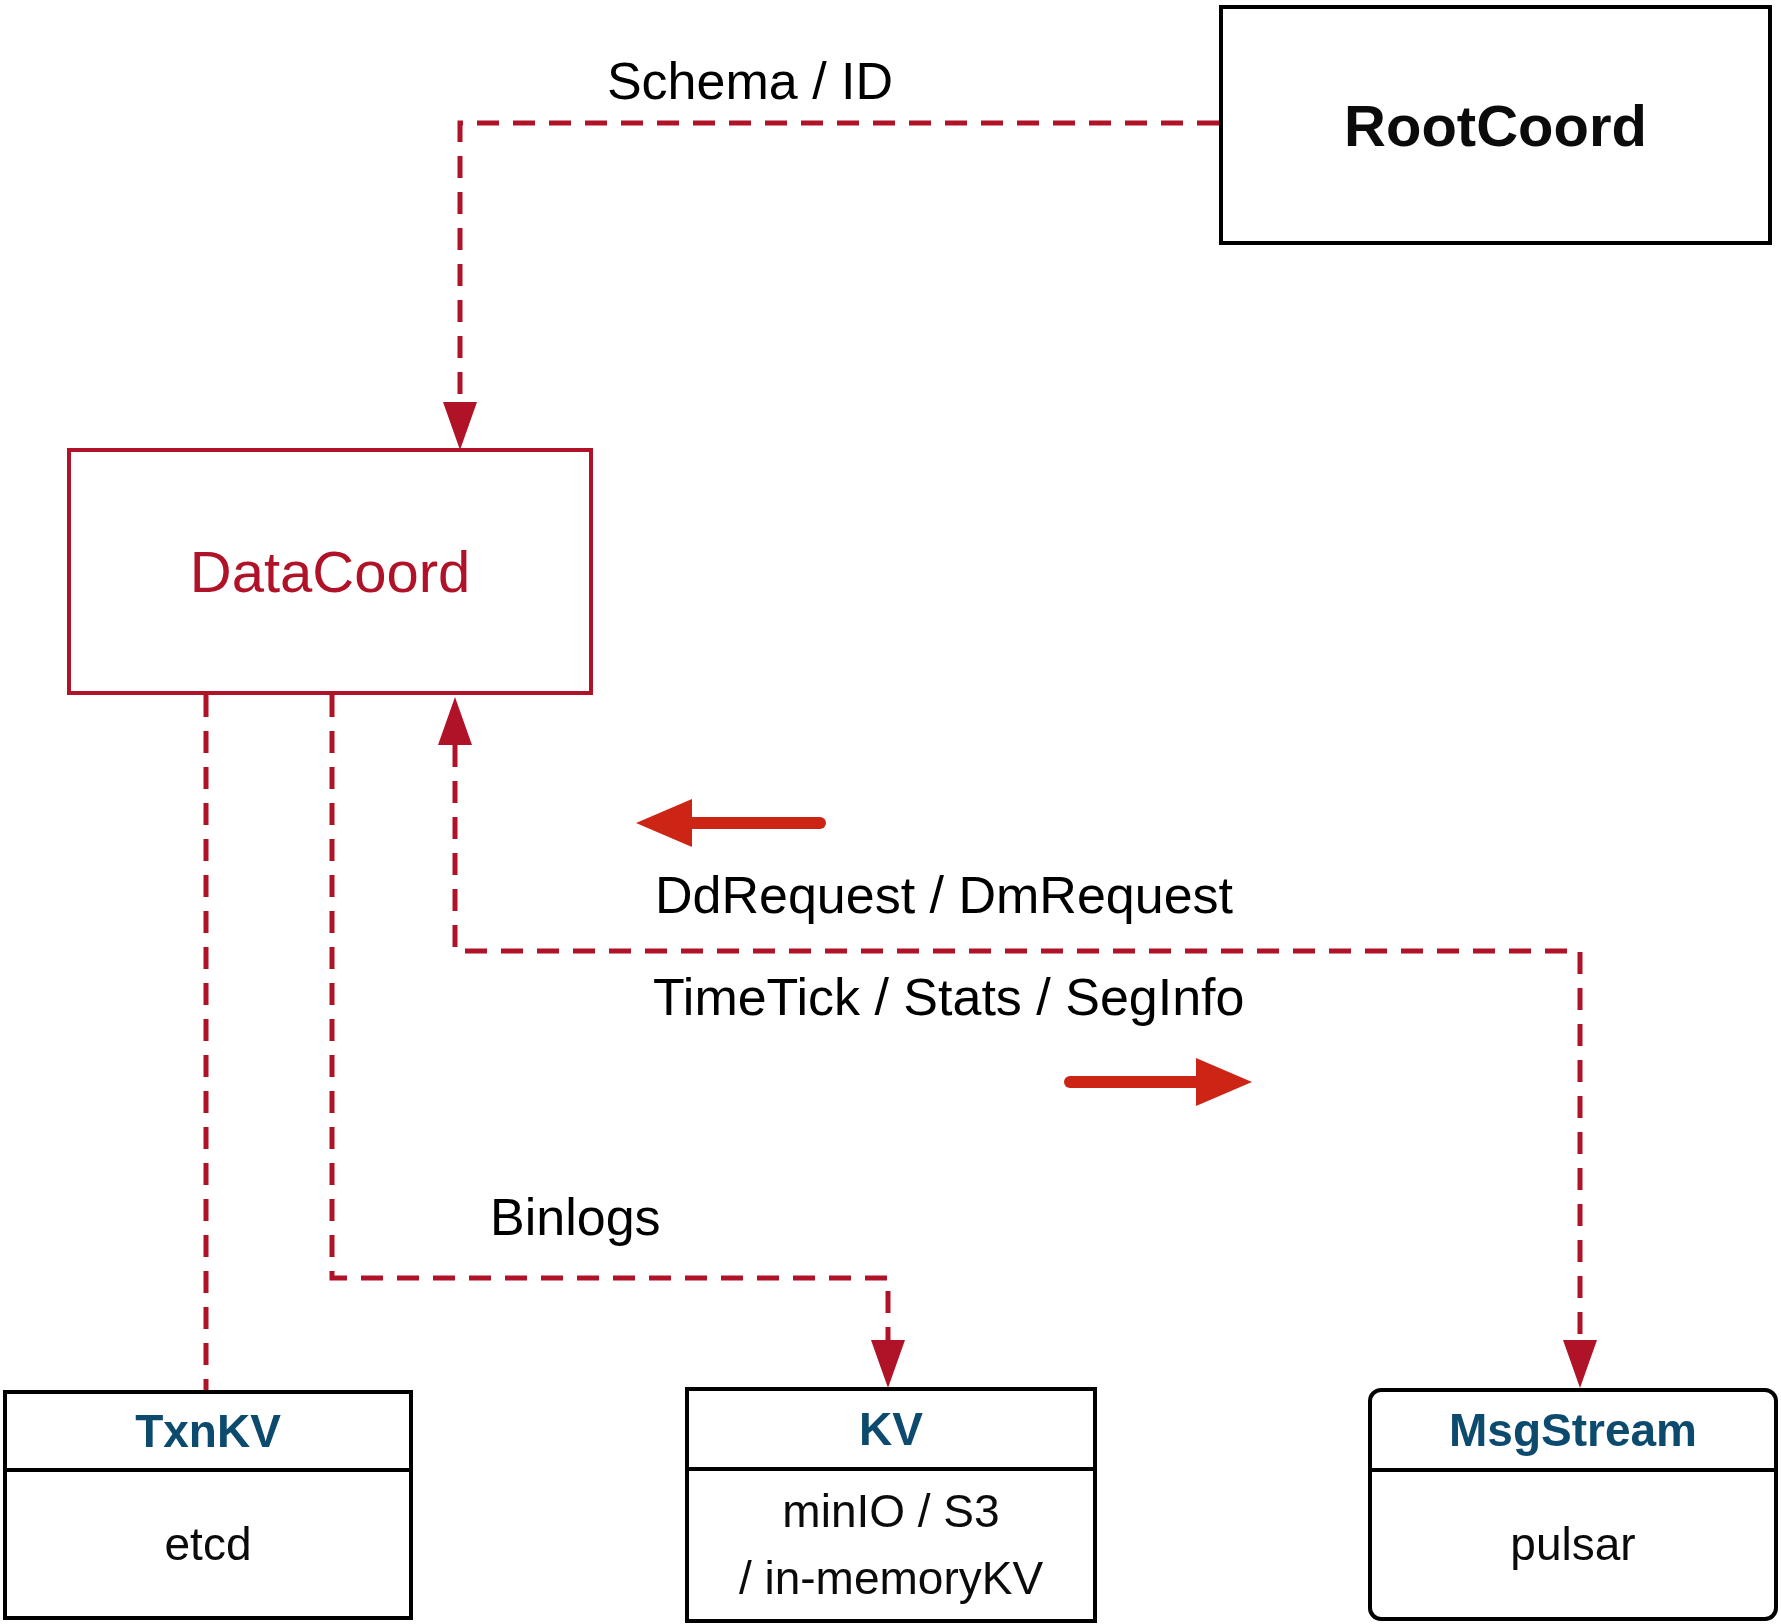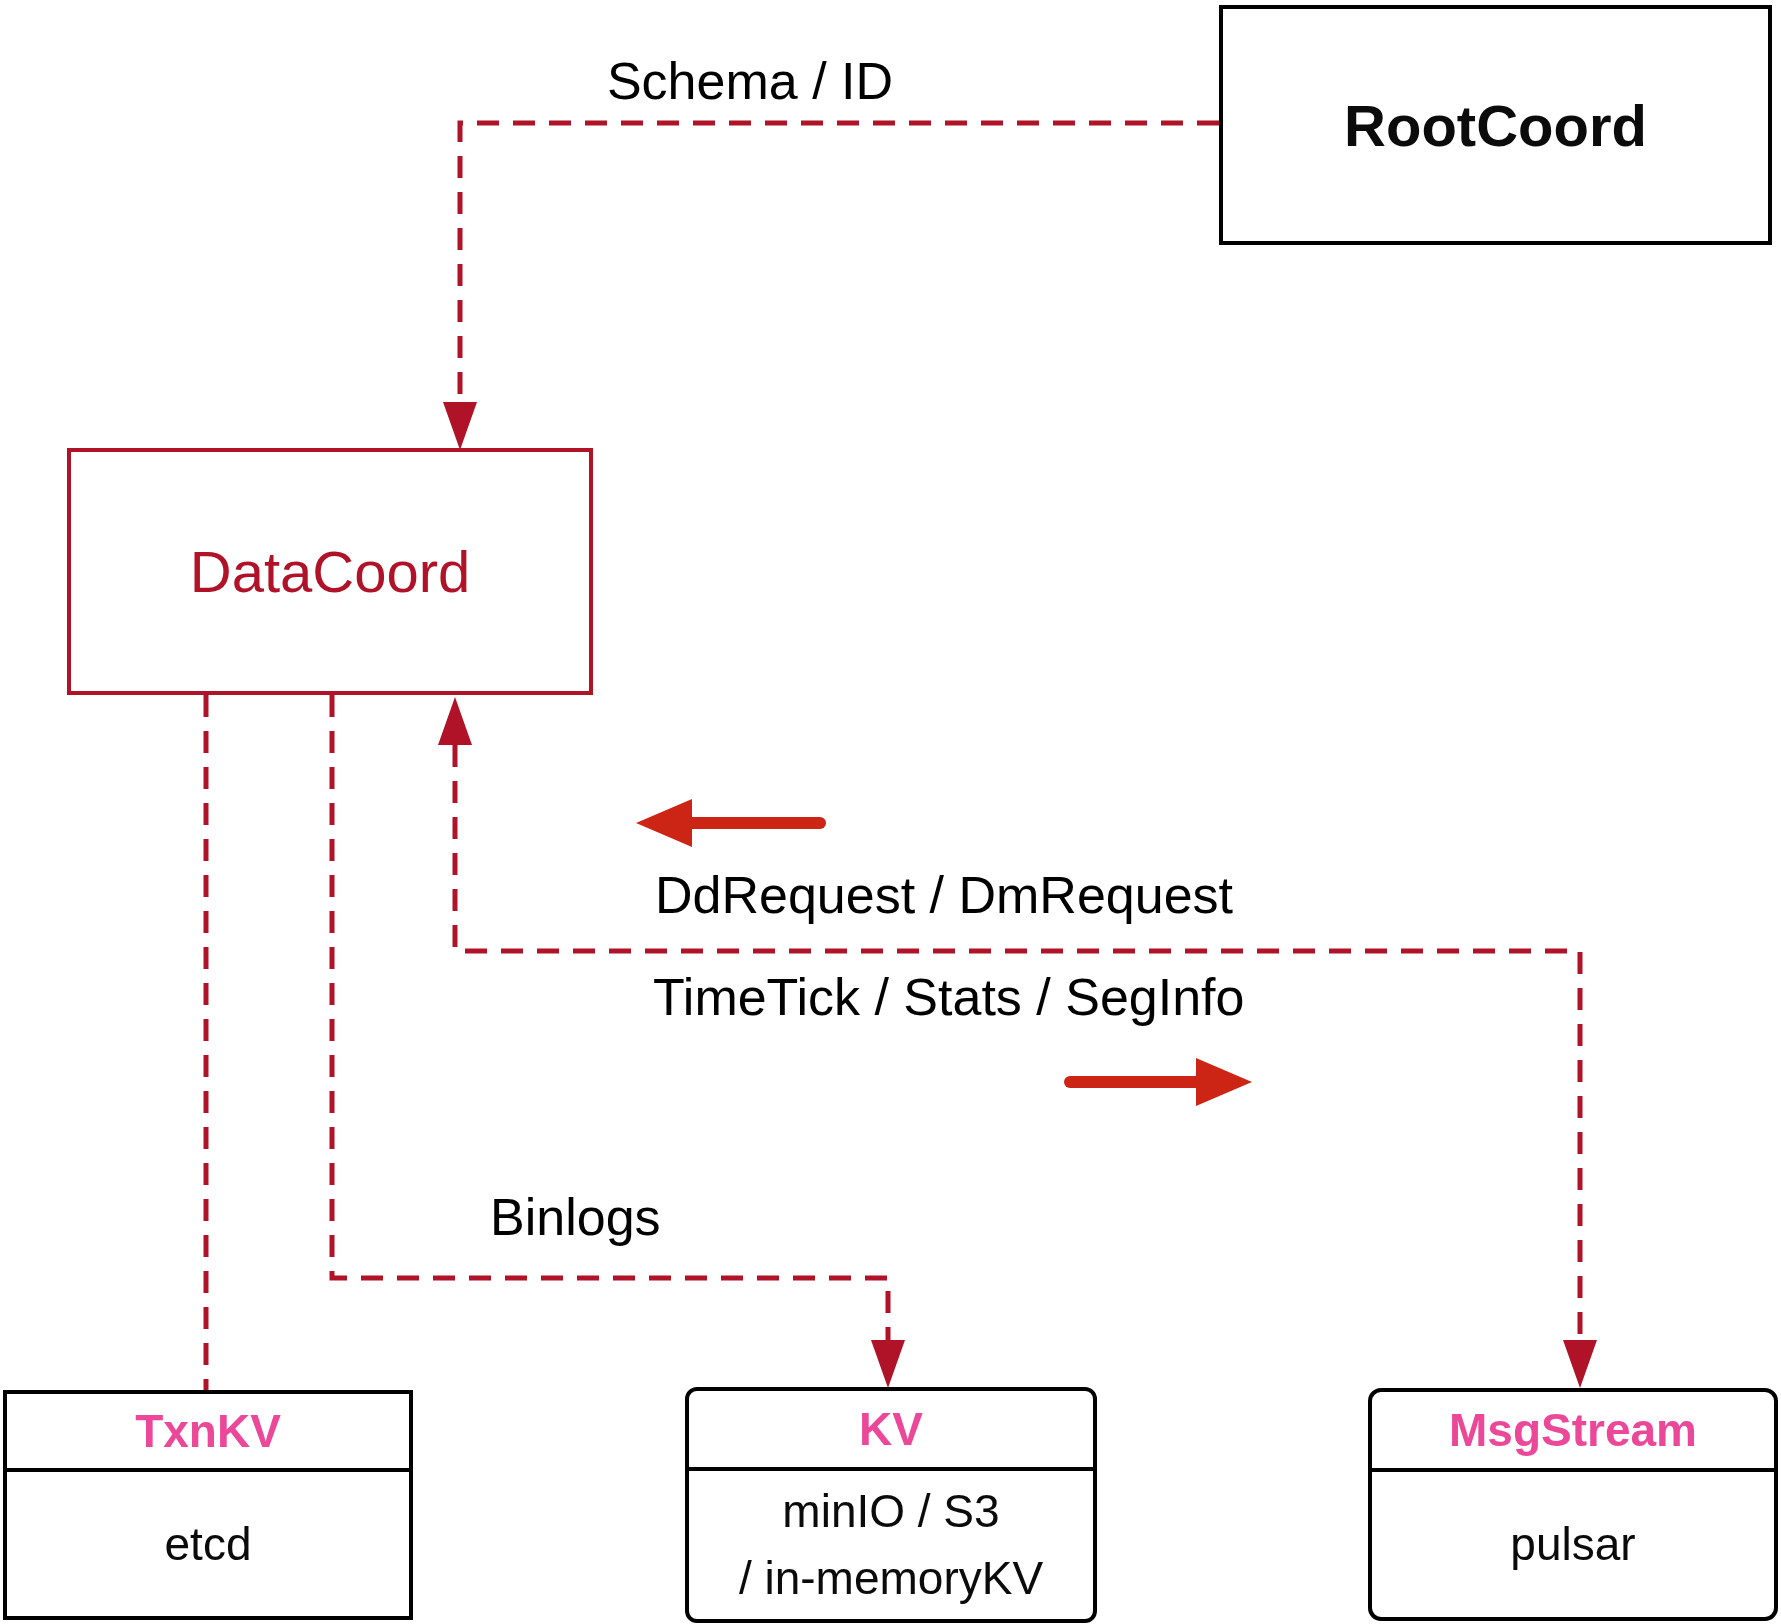--- a/index.html
+++ b/index.html
@@ -48,21 +48,21 @@
     flex-direction: column;
   }
   .store .hdr {
     box-sizing: border-box;
     border-bottom: 4px solid #000000;
     display: flex;
     align-items: center;
     justify-content: center;
     font-weight: bold;
     font-size: 46px;
-    color: #ec4899;
+    color: #0c4a6e;
   }
   .store .bdy {
     flex: 1;
     display: flex;
     flex-direction: column;
     align-items: center;
     justify-content: center;
     font-size: 46px;
     color: #0b0b0b;
     line-height: 1.45;
@@ -109,21 +109,21 @@
 
   <div class="node accent" style="left:67px; top:448px; width:526px; height:247px;">
     <span>DataCoord</span>
   </div>
 
   <div class="store" style="left:3px; top:1390px; width:410px; height:230px;">
     <div class="hdr" style="height:78px;">TxnKV</div>
     <div class="bdy">etcd</div>
   </div>
 
-  <div class="store" style="left:685px; top:1387px; width:412px; height:236px;border-radius:12px;">
+  <div class="store" style="left:685px; top:1387px; width:412px; height:236px;">
     <div class="hdr" style="height:80px;">KV</div>
     <div class="bdy">
       <span>minIO / S3</span>
       <span>/ in-memoryKV</span>
     </div>
   </div>
 
   <div class="store" style="left:1368px; top:1388px; width:410px; height:233px;border-radius:13px;">
     <div class="hdr" style="height:80px;">MsgStream</div>
     <div class="bdy">pulsar</div>

